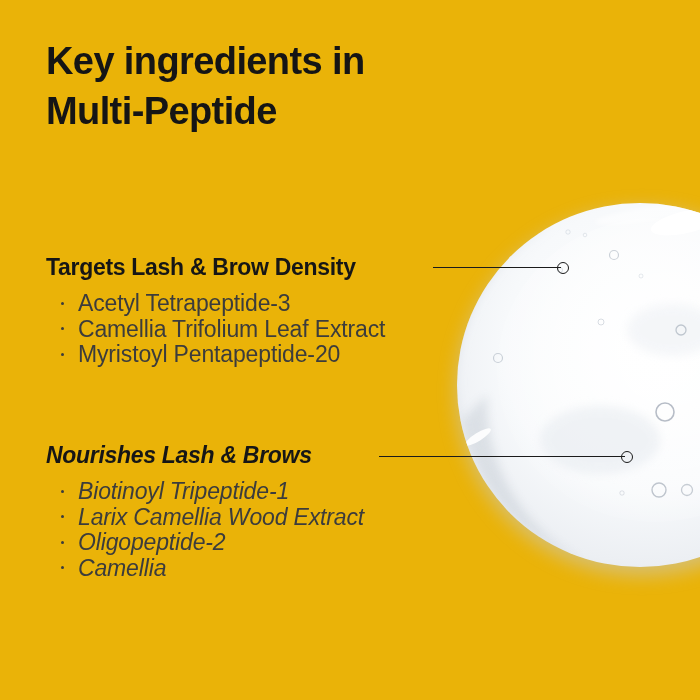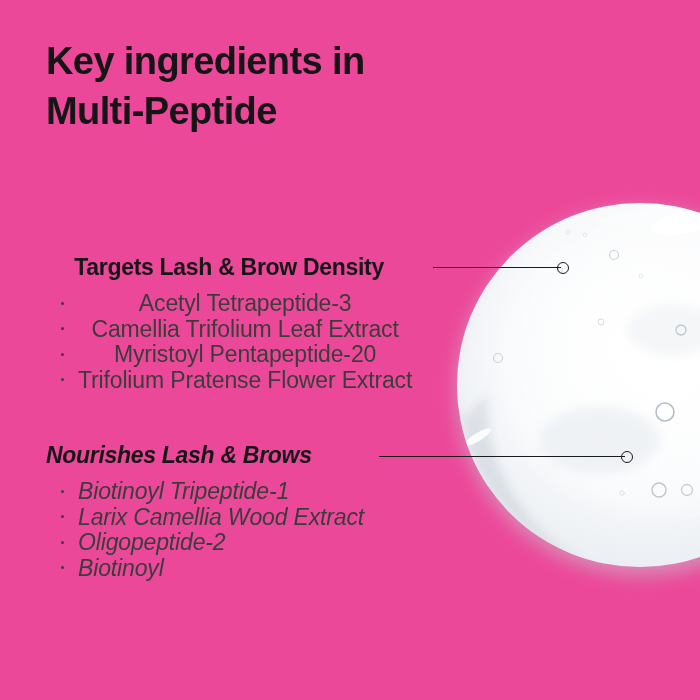--- a/index.html
+++ b/index.html
@@ -12,21 +12,21 @@
     overflow: hidden;
     background: #f6f6f5;
     font-family: "Liberation Sans", sans-serif;
     position: relative;
   }
 
   #canvas {
     position: relative;
     width: 700px;
     height: 700px;
-    background: #ec4899;
+    background: #eab308;
     overflow: hidden;
   }
 
   
   #gel-layer {
     position: absolute;
     inset: 0;
     pointer-events: none;
   }
 
@@ -44,21 +44,21 @@
     letter-spacing: -0.6px;
     color: #151515;
     white-space: nowrap;
   }
 
   
   .section {
     position: absolute;
     left: 46px;
   }
-  #section-0 { top: 252px; text-align: center; }
+  #section-0 { top: 252px; }
   #section-1 { top: 440px; font-style: italic; }
 
   .section-heading {
     font-size: 23px;
     line-height: 30px;
     font-weight: 700;
     letter-spacing: -0.3px;
     color: #161616;
     white-space: nowrap;
     margin: 0 0 9px 0;
@@ -201,45 +201,41 @@
         <span>Acetyl Tetrapeptide-3</span>
       </li>
       <li class="ingredient-item">
         <span class="bullet-dot"></span>
         <span>Camellia Trifolium Leaf Extract</span>
       </li>
       <li class="ingredient-item">
         <span class="bullet-dot"></span>
         <span>Myristoyl Pentapeptide-20</span>
       </li>
-      <li class="ingredient-item">
-        <span class="bullet-dot"></span>
-        <span>Trifolium Pratense Flower Extract</span>
-      </li>
     </ul>
   </div>
 
   <div class="section" id="section-1">
     <div class="section-heading">Nourishes Lash &amp; Brows</div>
     <ul class="ingredient-list">
       <li class="ingredient-item">
         <span class="bullet-dot"></span>
         <span>Biotinoyl Tripeptide-1</span>
       </li>
       <li class="ingredient-item">
         <span class="bullet-dot"></span>
         <span>Larix Camellia Wood Extract</span>
       </li>
       <li class="ingredient-item">
         <span class="bullet-dot"></span>
         <span>Oligopeptide-2</span>
       </li>
       <li class="ingredient-item">
         <span class="bullet-dot"></span>
-        <span>Biotinoyl</span>
+        <span>Camellia</span>
       </li>
     </ul>
   </div>
 
   <div id="leaders">
     <div class="leader" id="leader-line-0"></div>
     <div class="leader-dot" id="leader-dot-0"></div>
     <div class="leader" id="leader-line-1"></div>
     <div class="leader-dot" id="leader-dot-1"></div>
   </div>

